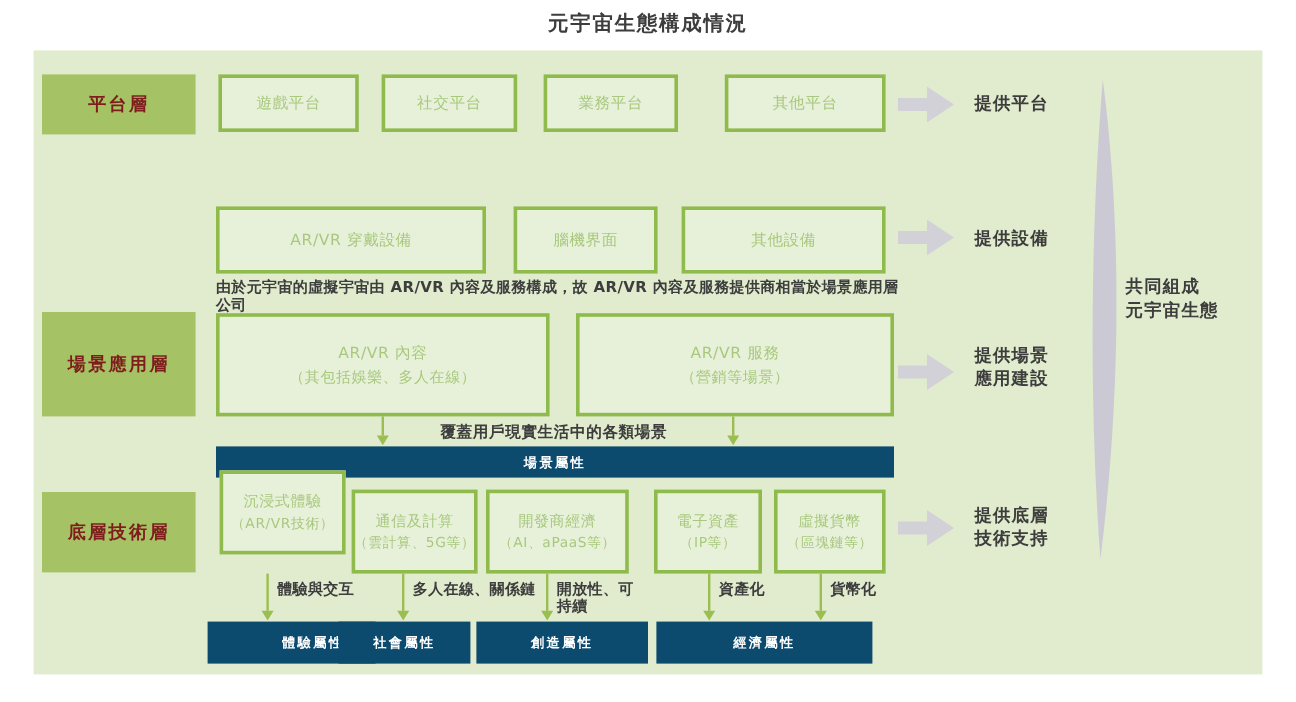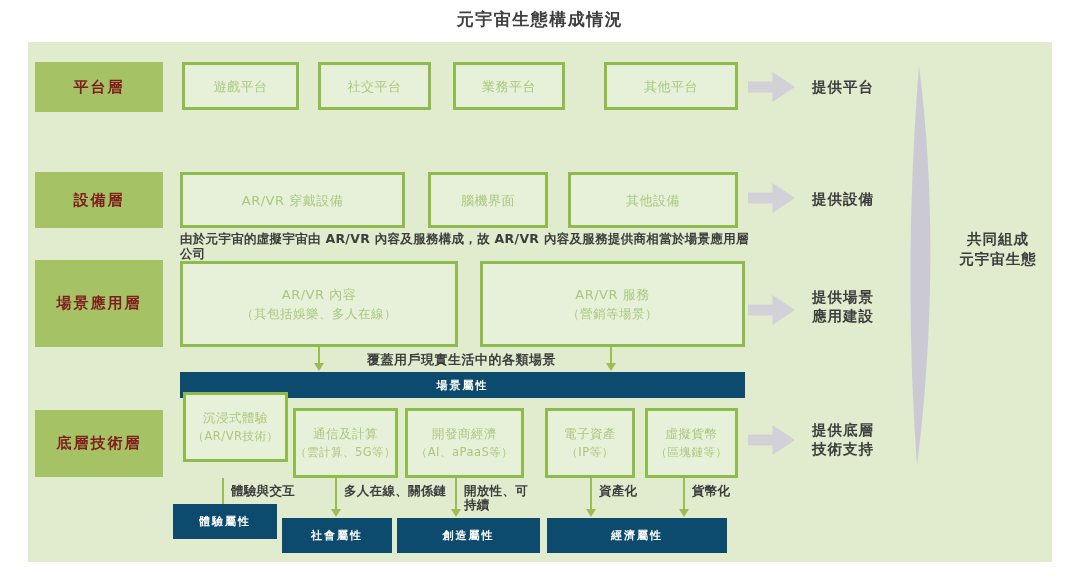--- a/index.html
+++ b/index.html
@@ -53,21 +53,21 @@
     letter-spacing:0.3px;
   }
   .vline{position:absolute;width:2px;background:#9cbd52;}
   .vhead{
     position:absolute;width:0;height:0;
     border-left:5px solid transparent;border-right:5px solid transparent;
     border-top:8px solid #9cbd52;
   }
   .summary-text{
     position:absolute;color:#3d3d3d;font-weight:bold;font-size:14.5px;line-height:20px;
-    text-align:center;letter-spacing:1px;
+    text-align:left;letter-spacing:1px;
   }
   .summary-text span{display:block;}
   svg.lens{position:absolute;left:0;top:0;pointer-events:none;}
 </style>
 </head>
 <body>
 
 <div id="page">
 
   <div class="title">元宇宙生態構成情況</div>
@@ -79,21 +79,20 @@
   </svg>
 
   <div class="label-box" style="left:35px;top:62px;width:128px;height:50px;">平台層</div>
   <div class="obox" style="left:182px;top:62px;width:117px;height:48px;">遊戲平台</div>
   <div class="obox" style="left:318px;top:62px;width:113px;height:48px;">社交平台</div>
   <div class="obox" style="left:453px;top:62px;width:112px;height:48px;">業務平台</div>
   <div class="obox" style="left:604px;top:62px;width:134px;height:48px;">其他平台</div>
   <div class="right-arrow" style="left:748px;top:72px;"></div>
   <div class="result-text" style="left:812px;top:78px;">提供平台</div>
 
-  <div class="label-box" style="left:35px;top:172px;width:128px;height:56px;">設備層</div>
   <div class="obox" style="left:180px;top:172px;width:225px;height:56px;">AR/VR 穿戴設備</div>
   <div class="obox" style="left:428px;top:172px;width:120px;height:56px;">腦機界面</div>
   <div class="obox" style="left:568px;top:172px;width:170px;height:56px;">其他設備</div>
   <div class="right-arrow" style="left:748px;top:183px;"></div>
   <div class="result-text" style="left:812px;top:190px;">提供設備</div>
 
   <div class="note-text" style="left:180px;top:231px;width:580px;">
     <span>由於元宇宙的虛擬宇宙由 AR/VR 內容及服務構成，故 AR/VR 內容及服務提供商相當於場景應用層</span>
     <span>公司</span>
   </div>
@@ -160,21 +159,21 @@
   <div class="conn-label" style="left:464px;top:484px;width:68px;">開放性、可持續</div>
 
   <div class="vline" style="left:590px;top:478px;height:31px;"></div>
   <div class="vhead" style="left:586px;top:509px;"></div>
   <div class="conn-label" style="left:599px;top:484px;">資產化</div>
 
   <div class="vline" style="left:683px;top:478px;height:31px;"></div>
   <div class="vhead" style="left:679px;top:509px;"></div>
   <div class="conn-label" style="left:692px;top:484px;">貨幣化</div>
 
-  <div class="dark-bar" style="left:173px;top:504px;width:104px;height:35px;">體驗屬性</div>
+  <div class="dark-bar" style="left:173px;top:518px;width:104px;height:35px;padding-left:36px;">體驗屬性</div>
   <div class="dark-bar" style="left:282px;top:518px;width:110px;height:35px;">社會屬性</div>
   <div class="dark-bar" style="left:397px;top:518px;width:143px;height:35px;">創造屬性</div>
   <div class="dark-bar" style="left:547px;top:518px;width:180px;height:35px;">經濟屬性</div>
 
   <div class="summary-text" style="left:938px;top:229px;width:120px;">
     <span>共同組成</span>
     <span>元宇宙生態</span>
   </div>
 
 </div>

